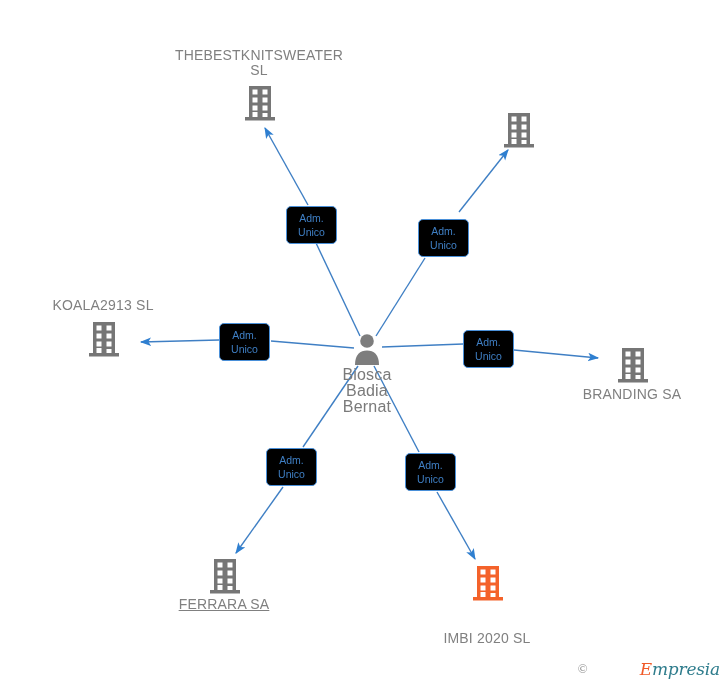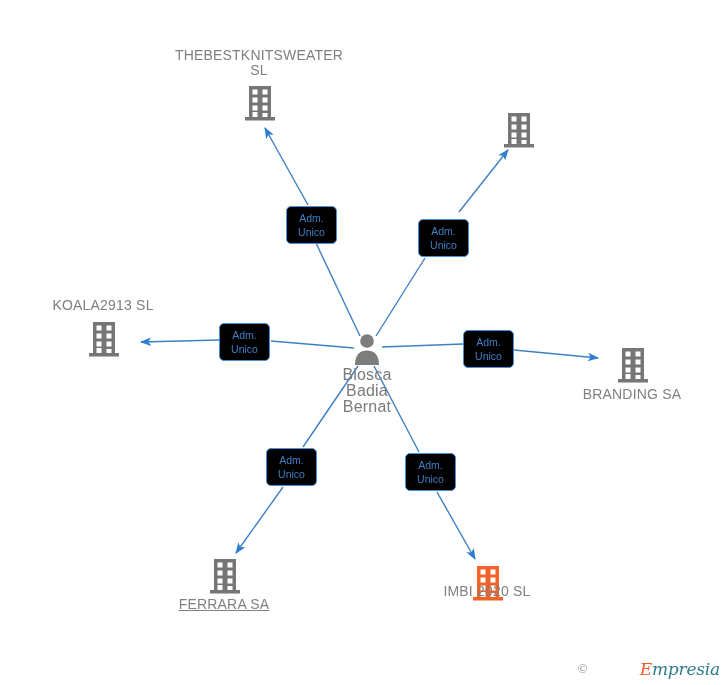--- a/index.html
+++ b/index.html
@@ -200,21 +200,21 @@
   <div class="node-label" style="left:159px; top:48px; width:200px;">THEBESTKNITSWEATER
 SL</div>
 
 
   <div class="node-label" style="left:33px; top:298px; width:140px;">KOALA2913 SL</div>
 
   <div class="node-label" style="left:562px; top:387px; width:140px;">BRANDING SA</div>
 
   <div class="node-label" style="left:154px; top:597px; width:140px;text-decoration:underline;">FERRARA SA</div>
 
-  <div class="node-label" style="left:417px; top:584px; width:140px;">IMBI 2020  SL</div>
+  <div class="node-label" style="left:417px; top:631px; width:140px;">IMBI 2020  SL</div>
 
   <div class="node-label person" style="left:307px; top:367px; width:120px;">Biosca
 Badia
 Bernat</div>
 
   <div class="edge-label" style="left:286px; top:206px; width:51px; height:38px;">Adm.
 Unico</div>
 
   <div class="edge-label" style="left:418px; top:219px; width:51px; height:38px;">Adm.
 Unico</div>

